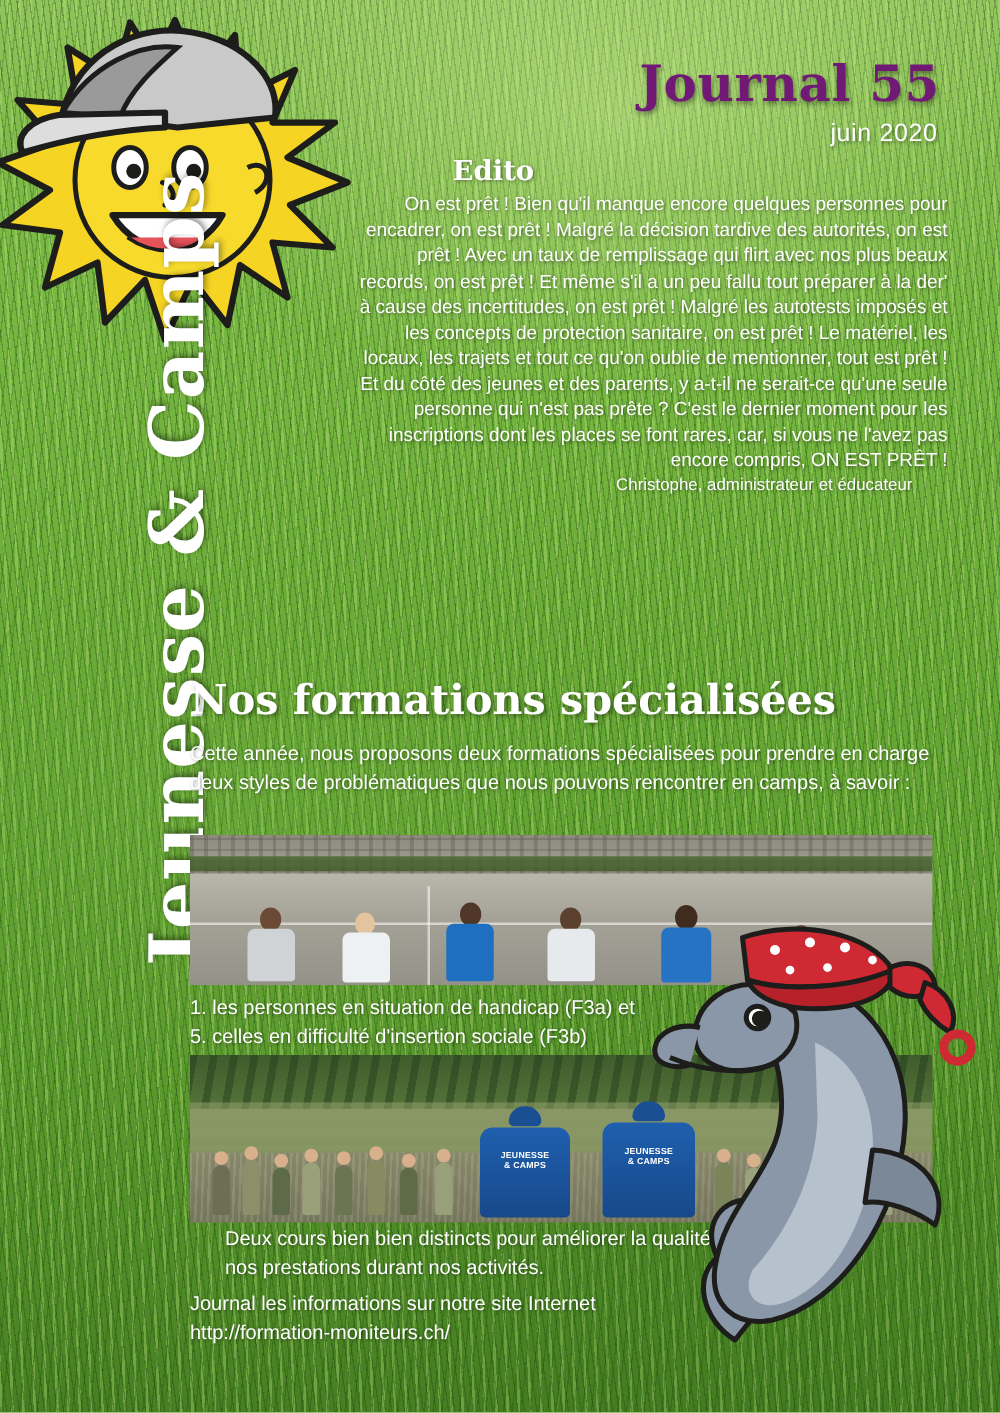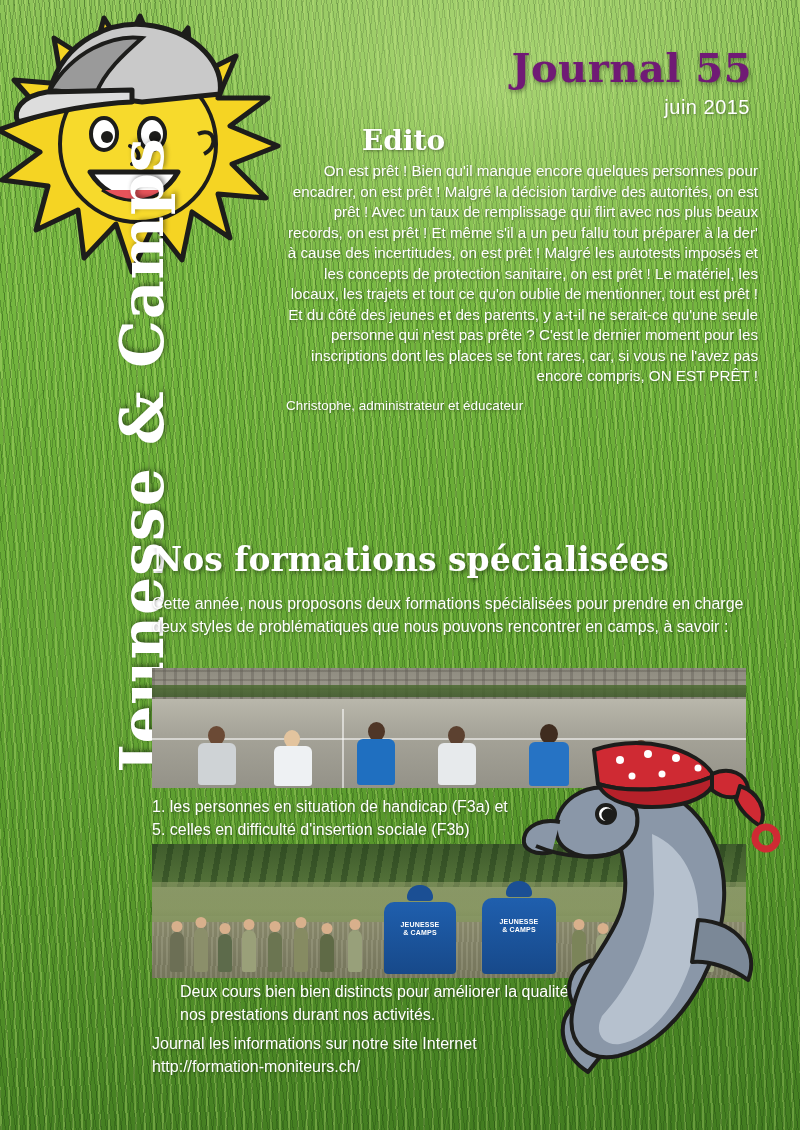--- a/index.html
+++ b/index.html
@@ -115,34 +115,34 @@
     left: 286px;
     top: 124px;
     width: 472px;
     color: #ffffff;
     text-align: right;
     text-shadow: 1px 1px 3px rgba(0,0,0,0.42);
   }
   .edito-title {
     font-family: "DejaVu Serif", serif;
     font-weight: bold;
-    font-size: 28px;
+    font-size: 22px;
     text-align: left;
     margin-left: 76px;
     margin-bottom: 4px;
   }
   .edito-body {
     font-size: 15.2px;
     line-height: 20.5px;
   }
   .edito-sign {
-    margin-top: 11px;
+    margin-top: 0;
     font-size: 13.5px;
-    text-align: left;
-    padding-right: 52px;
+    text-align: right;
+    padding-right: 28px;
   }
   .edito-center {
     text-align: center;
     padding-right: 38px;
   }
 
   
   .section-title {
     position: absolute;
     left: 152px;
@@ -373,21 +373,21 @@
       <path d="M98 178 L186 178" stroke="#1d1d1b" stroke-width="4"></path>
       <path d="M110 196 C 130 210, 156 210, 172 196" fill="#e7535a" stroke="#1d1d1b" stroke-width="3"></path>
 
       <path d="M206 140 C 222 132, 228 152, 212 160" fill="#f7da2c" stroke="#1d1d1b" stroke-width="4"></path>
     </g>
   </svg>
 
   <div class="vertical-title">Jeunesse &amp; Camps</div>
 
   <div class="journal-title">Journal 55</div>
-  <div class="journal-date">juin 2015</div>
+  <div class="journal-date">juin 2020</div>
 
   <div class="edito">
     <div class="edito-title">Edito</div>
     <div class="edito-body">On est prêt ! Bien qu'il manque encore quelques personnes pour encadrer, on est prêt ! Malgré la décision tardive des autorités, on est prêt ! Avec un taux de remplissage qui flirt avec nos plus beaux records, on est prêt ! Et même s'il a un peu fallu tout préparer à la der' à cause des incertitudes, on est prêt ! Malgré les autotests imposés et les concepts de protection sanitaire, on est prêt ! Le matériel, les locaux, les trajets et tout ce qu'on oublie de mentionner, tout est prêt !</div>
     <div class="edito-body">Et du côté des jeunes et des parents, y a-t-il ne serait-ce qu'une seule personne qui n'est pas prête ? C'est le dernier moment pour les inscriptions dont les places se font rares, car, si vous ne l'avez pas encore compris, ON EST PRÊT !</div>
     <div class="edito-sign">Christophe, administrateur et éducateur</div>
   </div>
 
   <div class="section-title">Nos formations spécialisées</div>
   <div class="intro-text">Cette année, nous proposons deux formations spécialisées pour prendre en charge deux styles de problématiques que nous pouvons rencontrer en camps, à savoir :</div>

